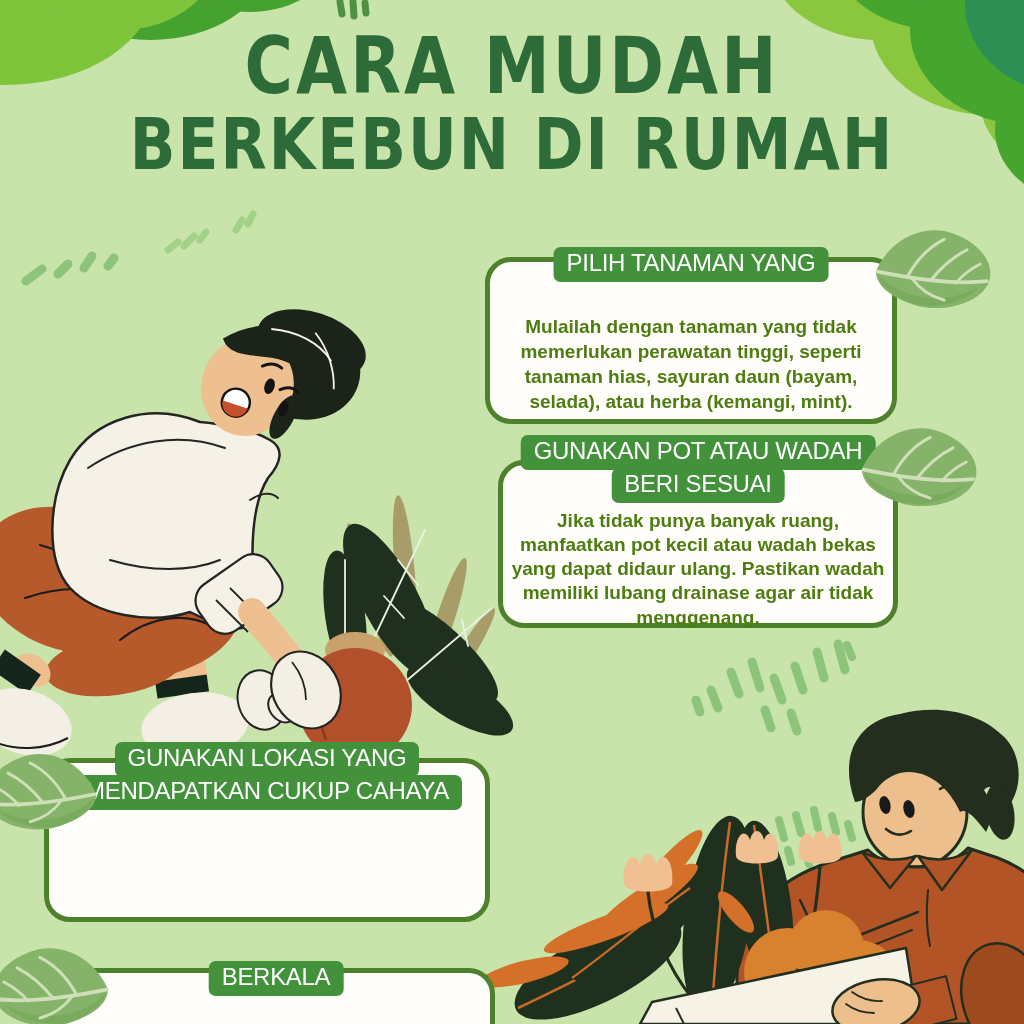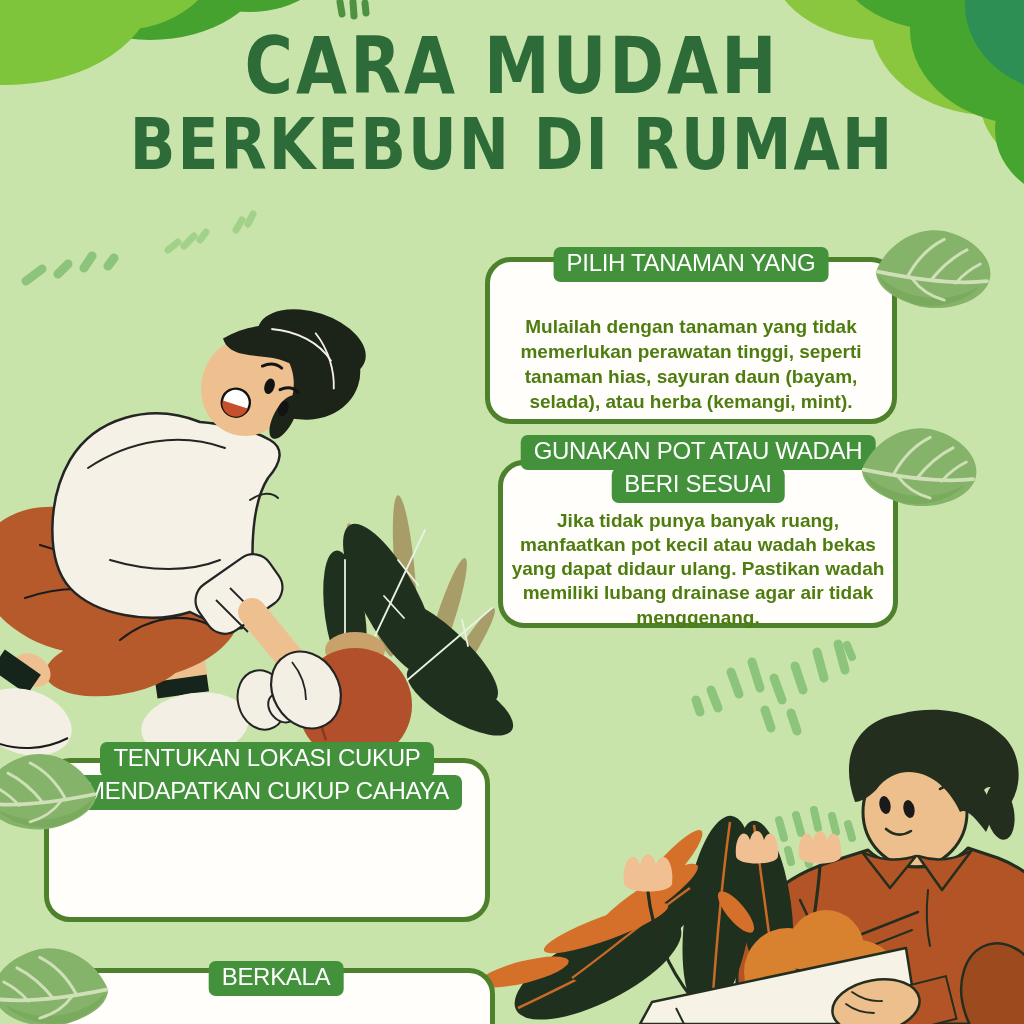--- a/index.html
+++ b/index.html
@@ -295,21 +295,21 @@
   <div class="card" id="card2">
     <div class="badge">
       <span>GUNAKAN POT ATAU WADAH</span>
       <span>BERI SESUAI</span>
     </div>
     <p class="body">Jika tidak punya banyak ruang, manfaatkan pot kecil atau wadah bekas yang dapat didaur ulang. Pastikan wadah memiliki lubang drainase agar air tidak menggenang.</p>
   </div>
 
   <div class="card" id="card3">
     <div class="badge">
-      <span>TENTUKAN LOKASI CUKUP</span>
+      <span>GUNAKAN LOKASI YANG</span>
       <span>MENDAPATKAN CUKUP CAHAYA</span>
     </div>
   </div>
 
   <div class="card" id="card4">
     <div class="badge">
       <span>BERKALA</span>
     </div>
     <p class="body"></p>
   </div>

